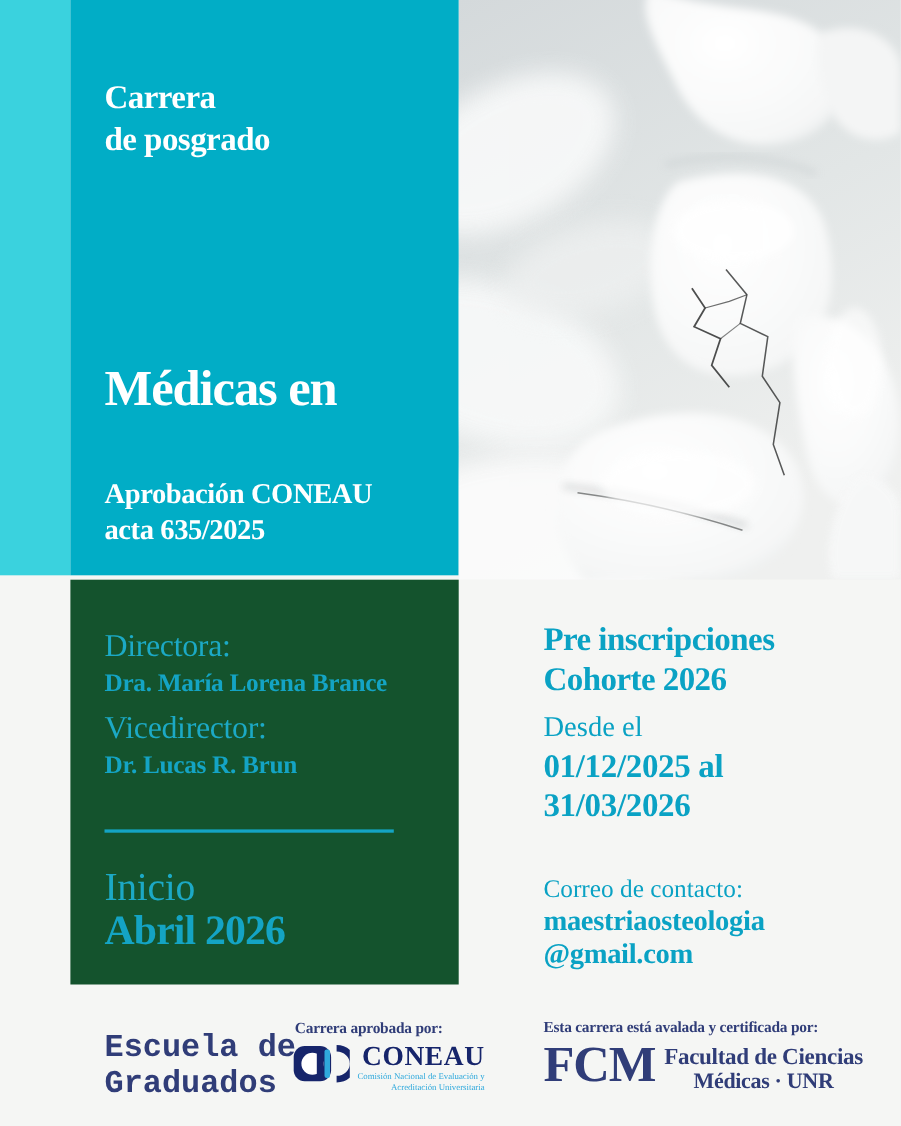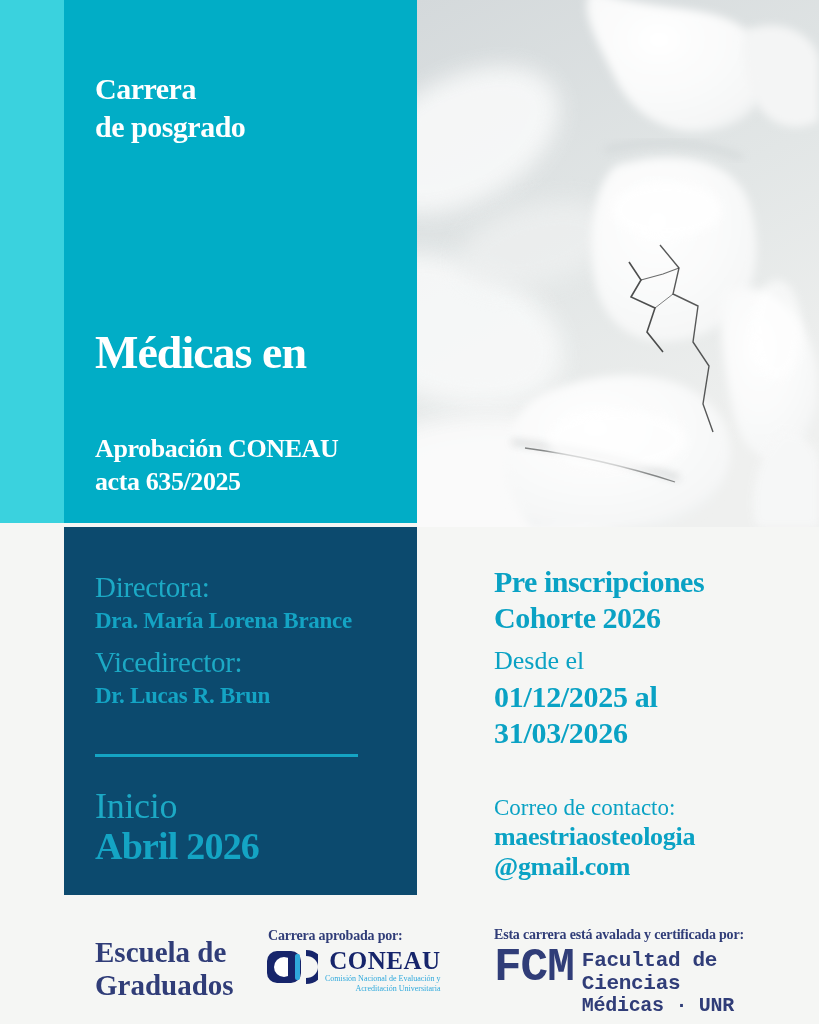--- a/index.html
+++ b/index.html
@@ -24,51 +24,51 @@
   .main-title{
     left:31px;top:328px;color:#ffffff;font-weight:bold;
     font-size:46px;line-height:50px;letter-spacing:-1px;
   }
   .approval{
     left:31px;top:432px;color:#ffffff;font-weight:bold;
     font-size:26px;line-height:33px;letter-spacing:-0.4px;
   }
 
   
-  #pale-block{left:64px;top:527px;width:353px;height:368px;background:#0c4a6e;}
+  #pale-block{left:64px;top:527px;width:353px;height:368px;background:#14532d;}
   .teal-label{color:#1ca9c5;font-size:29px;font-weight:normal;letter-spacing:-0.3px;}
   .teal-name{color:#14a4c4;font-size:23px;font-weight:bold;letter-spacing:-0.3px;}
   #director-label{left:31px;top:44px;}
   #director-name{left:31px;top:81px;}
   #vicedirector-label{left:31px;top:119px;}
   #vicedirector-name{left:31px;top:156px;}
   #pale-divider{left:31px;top:227px;width:263px;height:0;border-top:3px solid #14a4c4;}
   #start-label{left:31px;top:258px;font-size:36px;}
   #start-value{left:31px;top:297px;font-size:38px;letter-spacing:-0.8px;}
 
   
   .rc{left:494px;color:#0aa2c4;}
   #pre-title{top:564px;font-weight:bold;font-size:30px;line-height:36px;letter-spacing:-0.5px;}
   #from-label{top:646px;font-size:26px;}
   #date-range{top:679px;font-weight:bold;font-size:30px;line-height:36px;letter-spacing:-0.3px;}
   #contact-label{top:795px;font-size:23px;}
   #email{top:822px;font-weight:bold;font-size:26px;line-height:30px;letter-spacing:-0.3px;}
 
   
   .navy{color:#303d78;}
-  #school{left:95px;top:936px;font-family:Liberation Serif, serif;
+  #school{left:95px;top:936px;font-family:Liberation Mono, monospace;
     font-weight:bold;font-size:29px;line-height:33px;}
   #approved-label{left:268px;top:928px;font-size:14px;font-weight:bold;letter-spacing:-0.2px;}
   #coneau-row{left:266px;top:948px;display:flex;align-items:flex-start;gap:7px;}
   #coneau-text-block{display:flex;flex-direction:column;align-items:flex-end;}
   #coneau-name{color:#16256b;font-weight:bold;font-size:25px;line-height:26px;letter-spacing:0.5px;}
   .coneau-tag{color:#2fa9dc;font-size:8px;line-height:10px;text-align:right;}
   #certified-label{left:494px;top:927px;font-size:14px;font-weight:bold;letter-spacing:-0.2px;}
   #fcm-row{left:494px;top:944px;display:flex;align-items:flex-start;gap:8px;
-    font-family:Liberation Mono, monospace;}
+    font-family:Liberation Serif, serif;text-align:center;}
   #fcm-abbr{font-size:46px;line-height:48px;font-weight:bold;letter-spacing:-1px;}
   #fcm-lines{padding-top:5px;}
   #fcm-line1{font-size:21px;line-height:23px;font-weight:bold;letter-spacing:-0.3px;}
   #fcm-line2{font-size:20px;line-height:22px;font-weight:bold;letter-spacing:-0.3px;}
 </style>
 </head>
 <body>
 
 <div class="abs" id="strip-left"></div>
 

